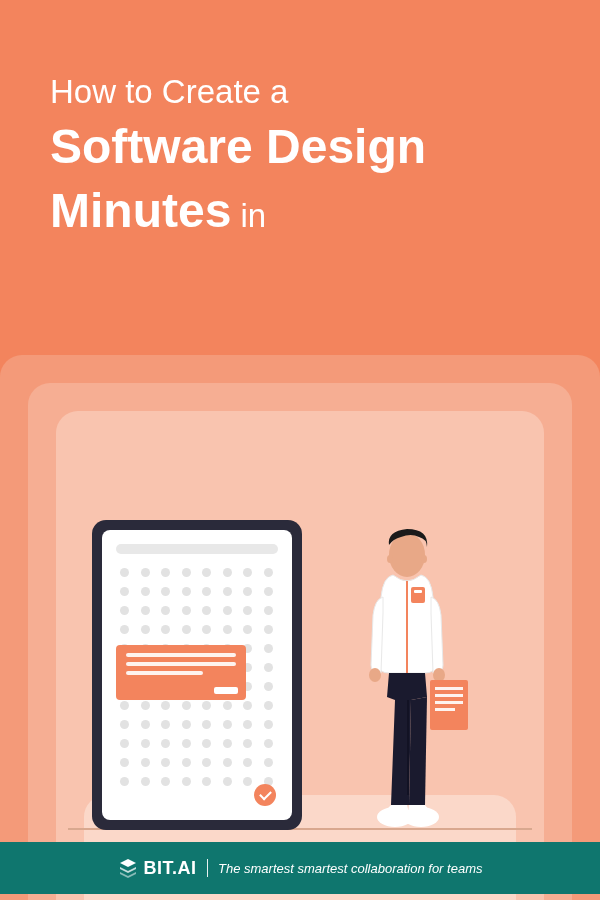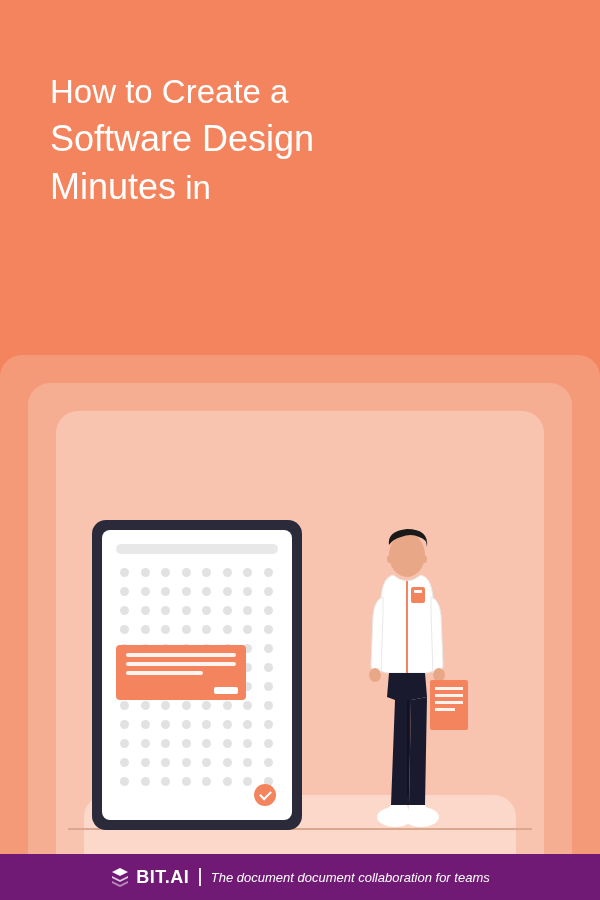--- a/index.html
+++ b/index.html
@@ -14,22 +14,22 @@
     .title-area {
       padding: 70px 24px 40px 50px;
       color: #ffffff;
     }
     .title-area h1 {
       font-weight: 300;
       font-size: 33px;
       line-height: 1.35;
     }
     .title-area .bold {
-      font-weight: 400;
-      font-size: 36px;
+      font-weight: 700;
+      font-size: 48px;
     }
     .layers {
       position: absolute;
       left: 0;
       right: 0;
       bottom: 0;
       height: 545px;
     }
     .layer {
       position: absolute;
@@ -144,25 +144,25 @@
     }
     .person {
       position: absolute;
       left: 345px;
       bottom: 70px;
       width: 125px;
       height: 305px;
     }
     .footer {
       position: absolute;
-      bottom: 0;
+      bottom: 6px;
       left: 0;
       right: 0;
-      height: 46px;
-      background: #701a75;
+      height: 52px;
+      background: #0f766e;
       display: flex;
       align-items: center;
       justify-content: center;
       gap: 10px;
       z-index: 10;
     }
     .brand {
       display: flex;
       align-items: center;
       gap: 6px;
@@ -346,14 +346,14 @@
 <div class="footer">
   <div class="brand">
     <svg width="20" height="20" viewBox="0 0 20 20">
       <path d="M10 1 L18 5 L10 9 L2 5 Z" fill="#ffffff"></path>
       <path d="M2 9 L10 13 L18 9 L18 11 L10 15 L2 11 Z" fill="#ffffff" opacity="0.75"></path>
       <path d="M2 14 L10 18 L18 14 L18 16 L10 20 L2 16 Z" fill="#ffffff" opacity="0.5"></path>
     </svg>
     <span>BIT.AI</span>
   </div>
   <div class="divider"></div>
-  <div class="tagline">The document document collaboration for teams</div>
+  <div class="tagline">The smartest smartest collaboration for teams</div>
 </div>
 
 </body></html>

